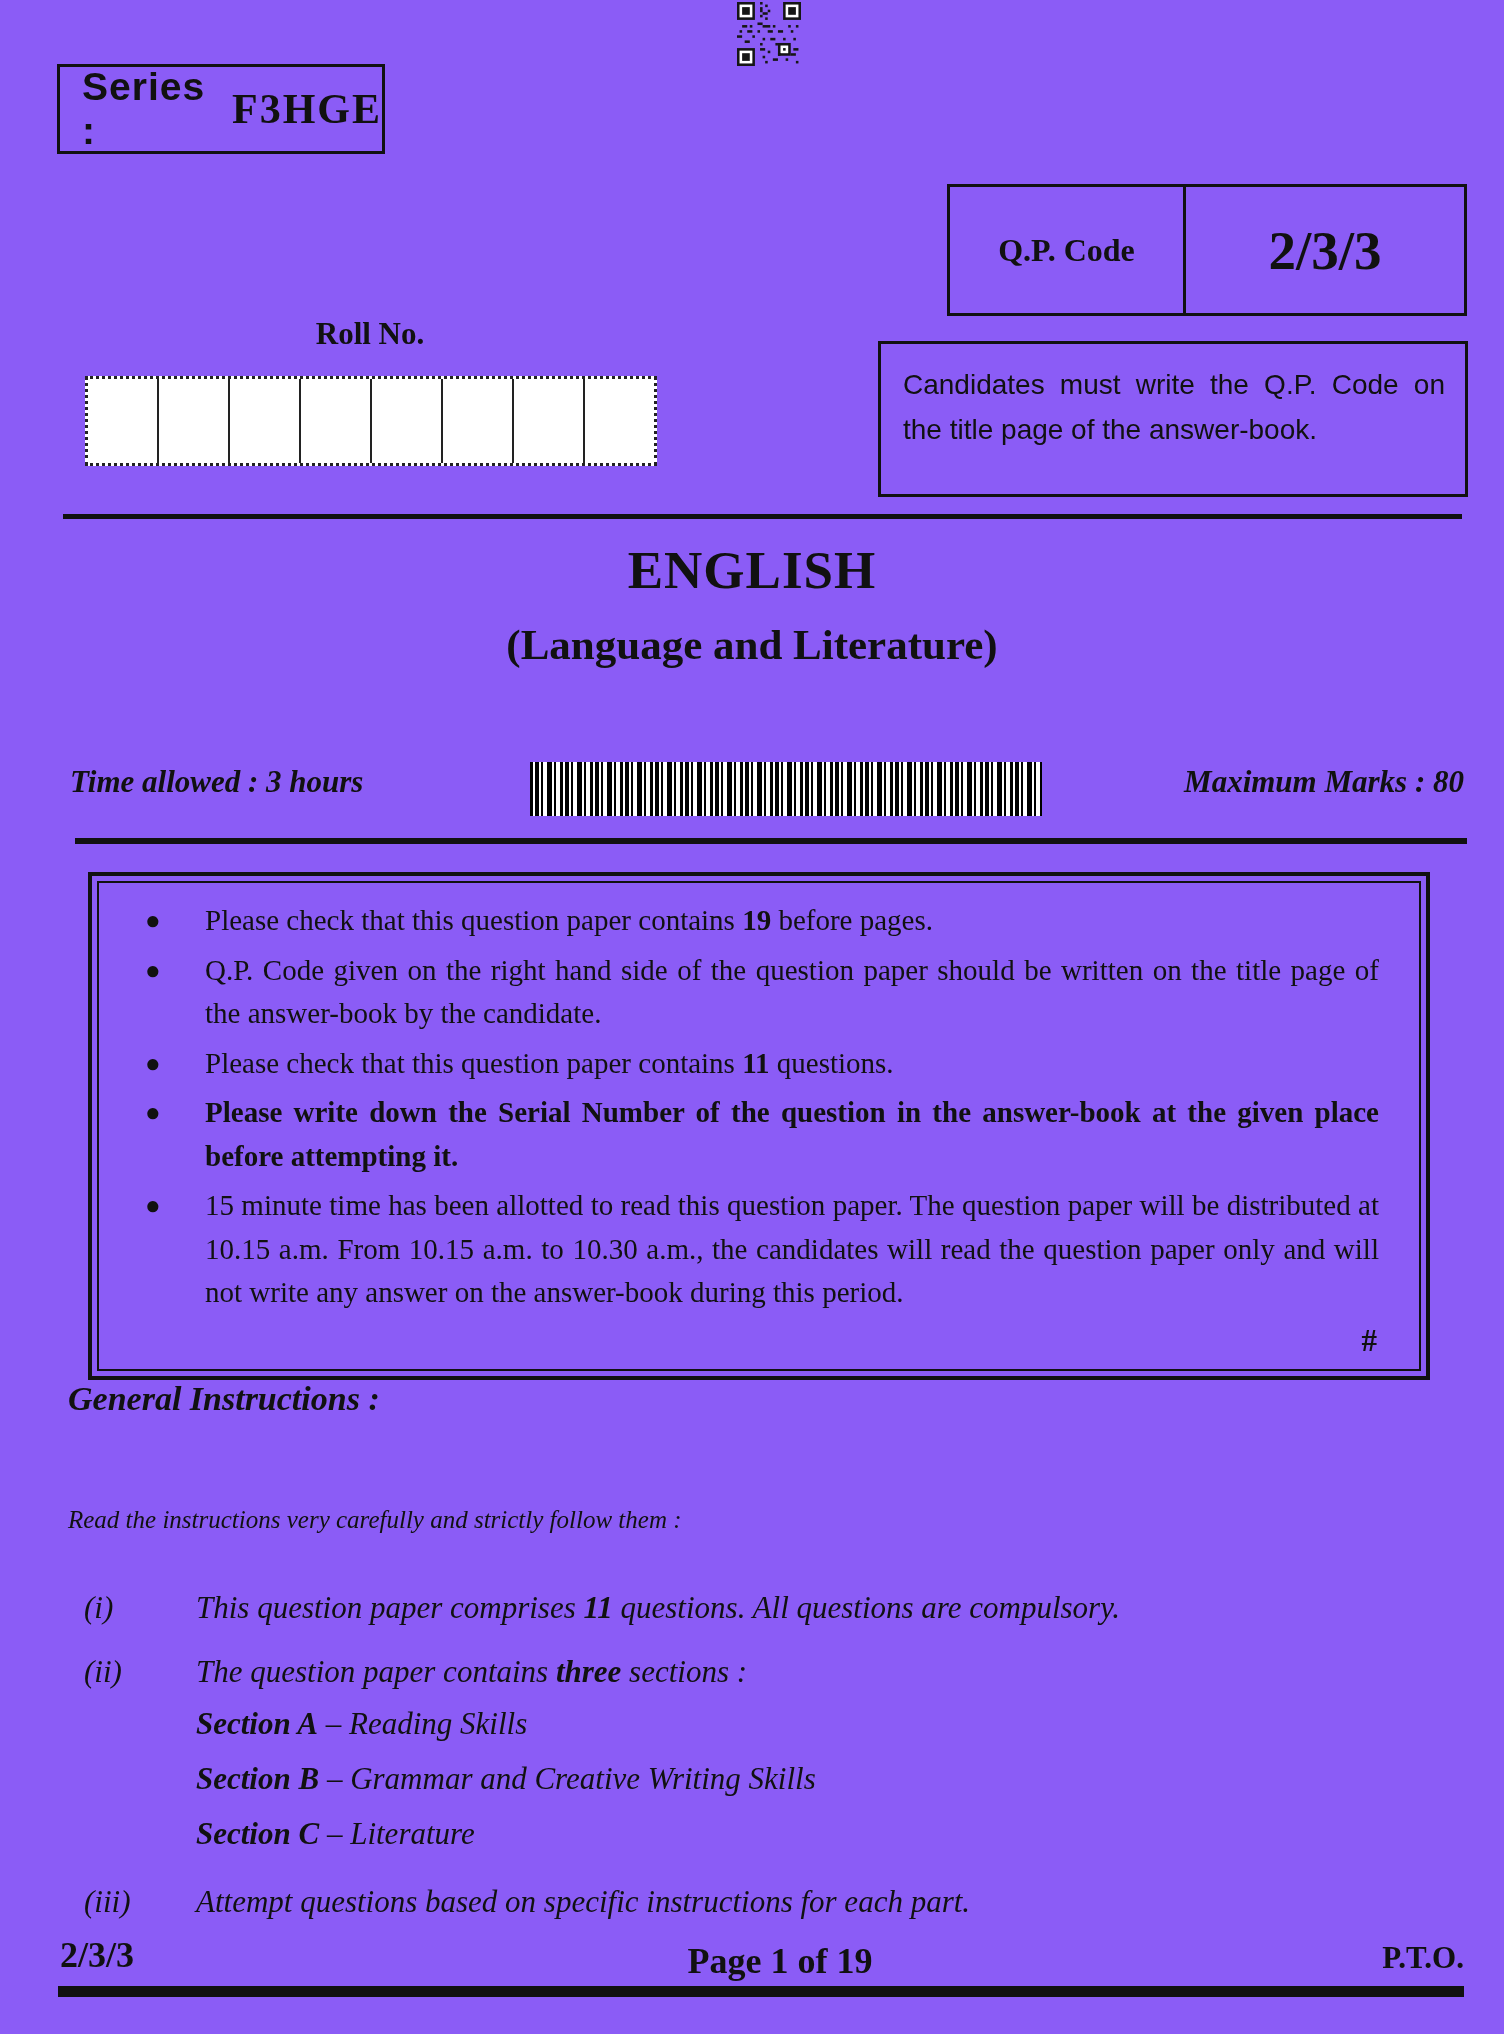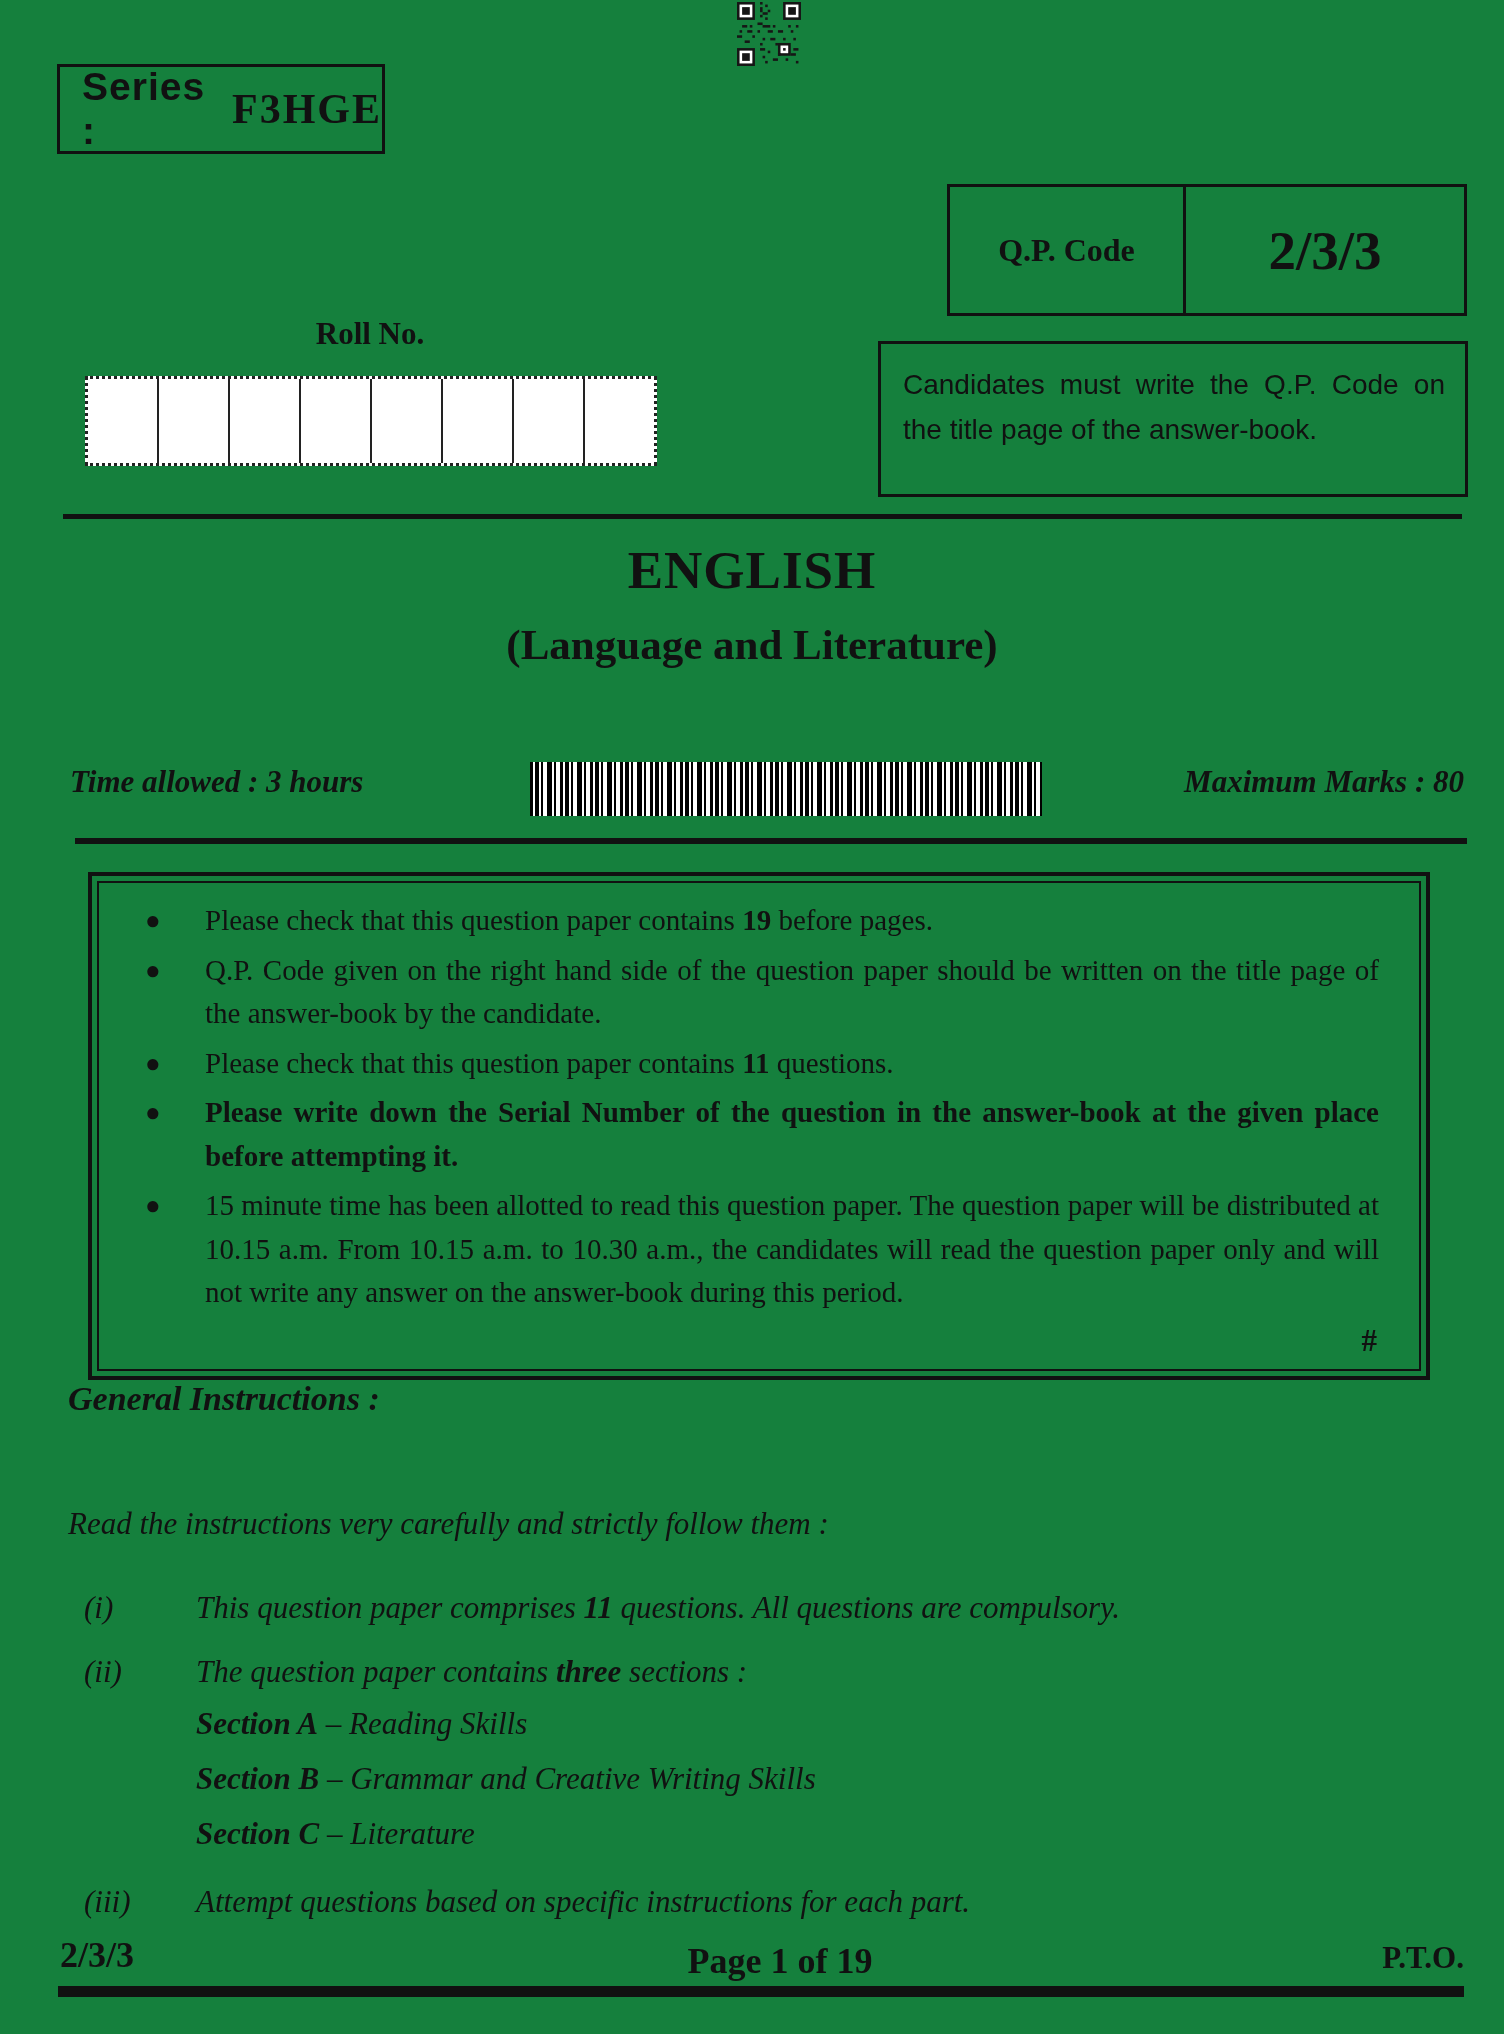--- a/index.html
+++ b/index.html
@@ -1,17 +1,17 @@
 <!DOCTYPE html>
 <html><head>
 <meta charset="utf-8">
 <style>
   html,body{margin:0;padding:0;background:#ffffff;}
   .page{
-    position:relative;width:1504px;height:2034px;background:#15803d;
+    position:relative;width:1504px;height:2034px;background:#8b5cf6;
     font-family:"Liberation Serif",serif;color:#111;overflow:hidden;
   }
   .abs{position:absolute;}
 
   
   .qr{left:737px;top:2px;width:64px;height:64px;}
 
   
   .series-box{
     left:57px;top:64px;width:328px;height:90px;border:3px solid #111;
@@ -81,21 +81,21 @@
     padding:16px 40px 14px 46px;
   }
   .bullet{display:flex;gap:46px;font-size:29px;line-height:1.5;margin-bottom:6px;text-align:justify;}
   .bullet .marker{width:14px;flex:0 0 auto;font-size:26px;padding-top:2px;}
   .bullet .btext{flex:1;}
   .sb{font-weight:bold;}
   .hash{position:absolute;right:42px;bottom:10px;font-size:31px;font-weight:bold;}
 
   
   .gi-head{left:68px;top:1380px;font-weight:bold;font-style:italic;font-size:34px;}
-  .gi-intro{left:68px;top:1506px;font-style:italic;font-size:31px;}
+  .gi-intro{left:68px;top:1506px;font-style:italic;font-size:25px;}
   .gi-item{left:84px;width:1346px;display:flex;font-style:italic;font-size:31px;line-height:1.45;}
   .gi-item .gi-label{flex:0 0 112px;}
   .gi-item .gi-text{flex:1;}
   .gi-i1{top:1586px;}
   .gi-i2{top:1650px;}
   .gi-i3{top:1880px;}
   .gi-sec{left:196px;width:1200px;font-style:italic;font-size:31px;}
   .gi-sA{top:1706px;}
   .gi-sB{top:1761px;}
   .gi-sC{top:1816px;}

